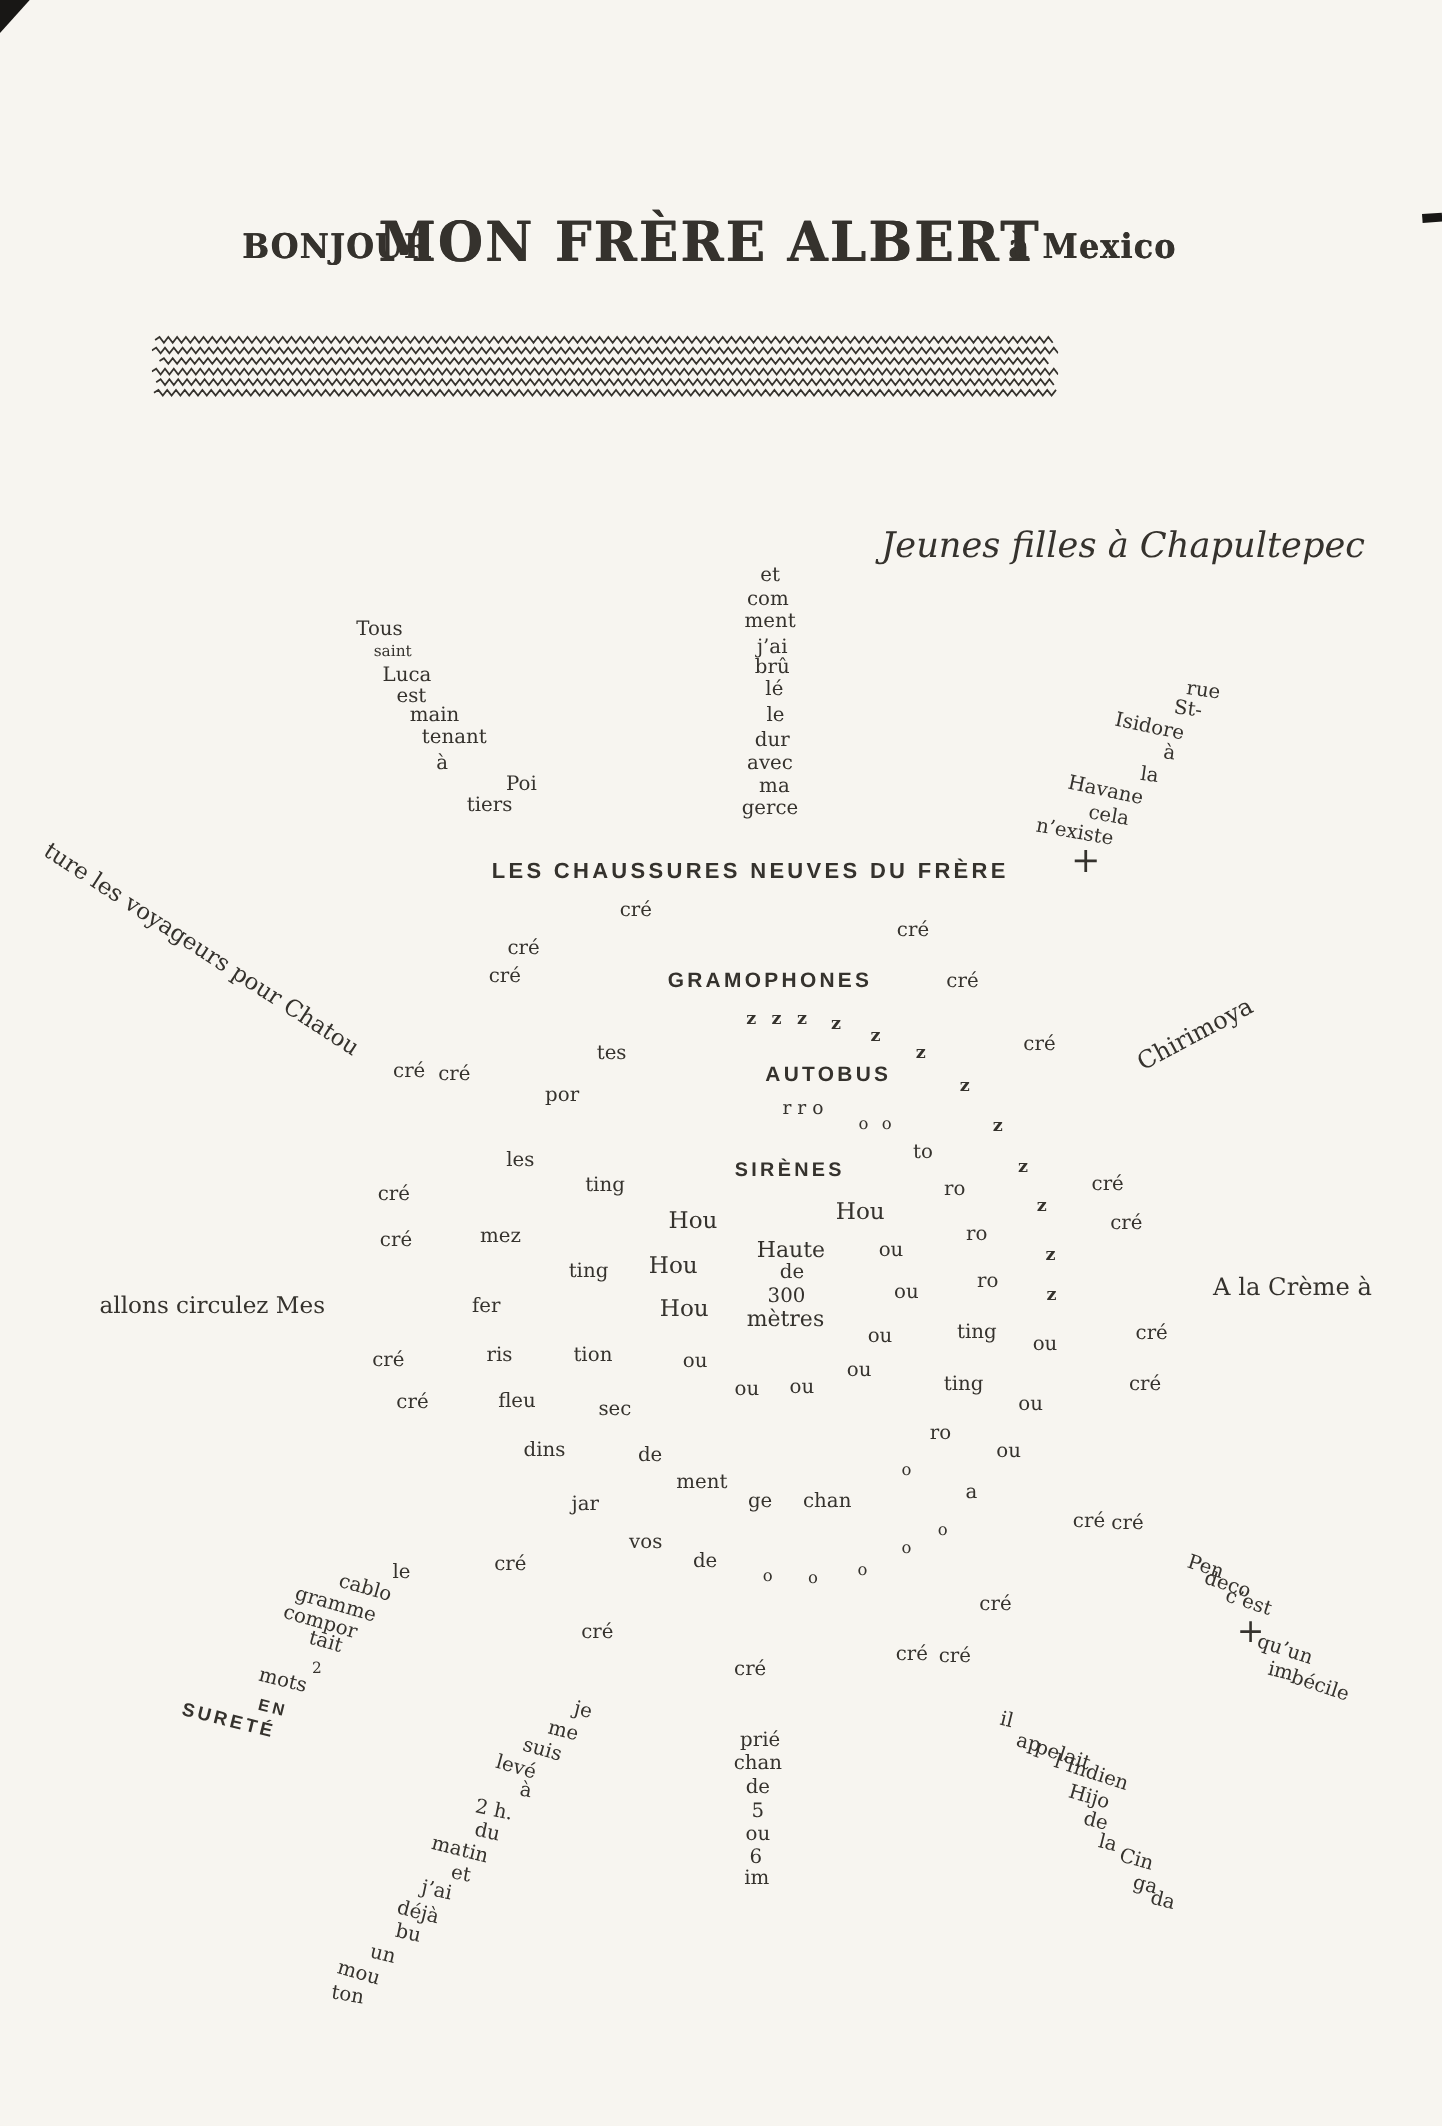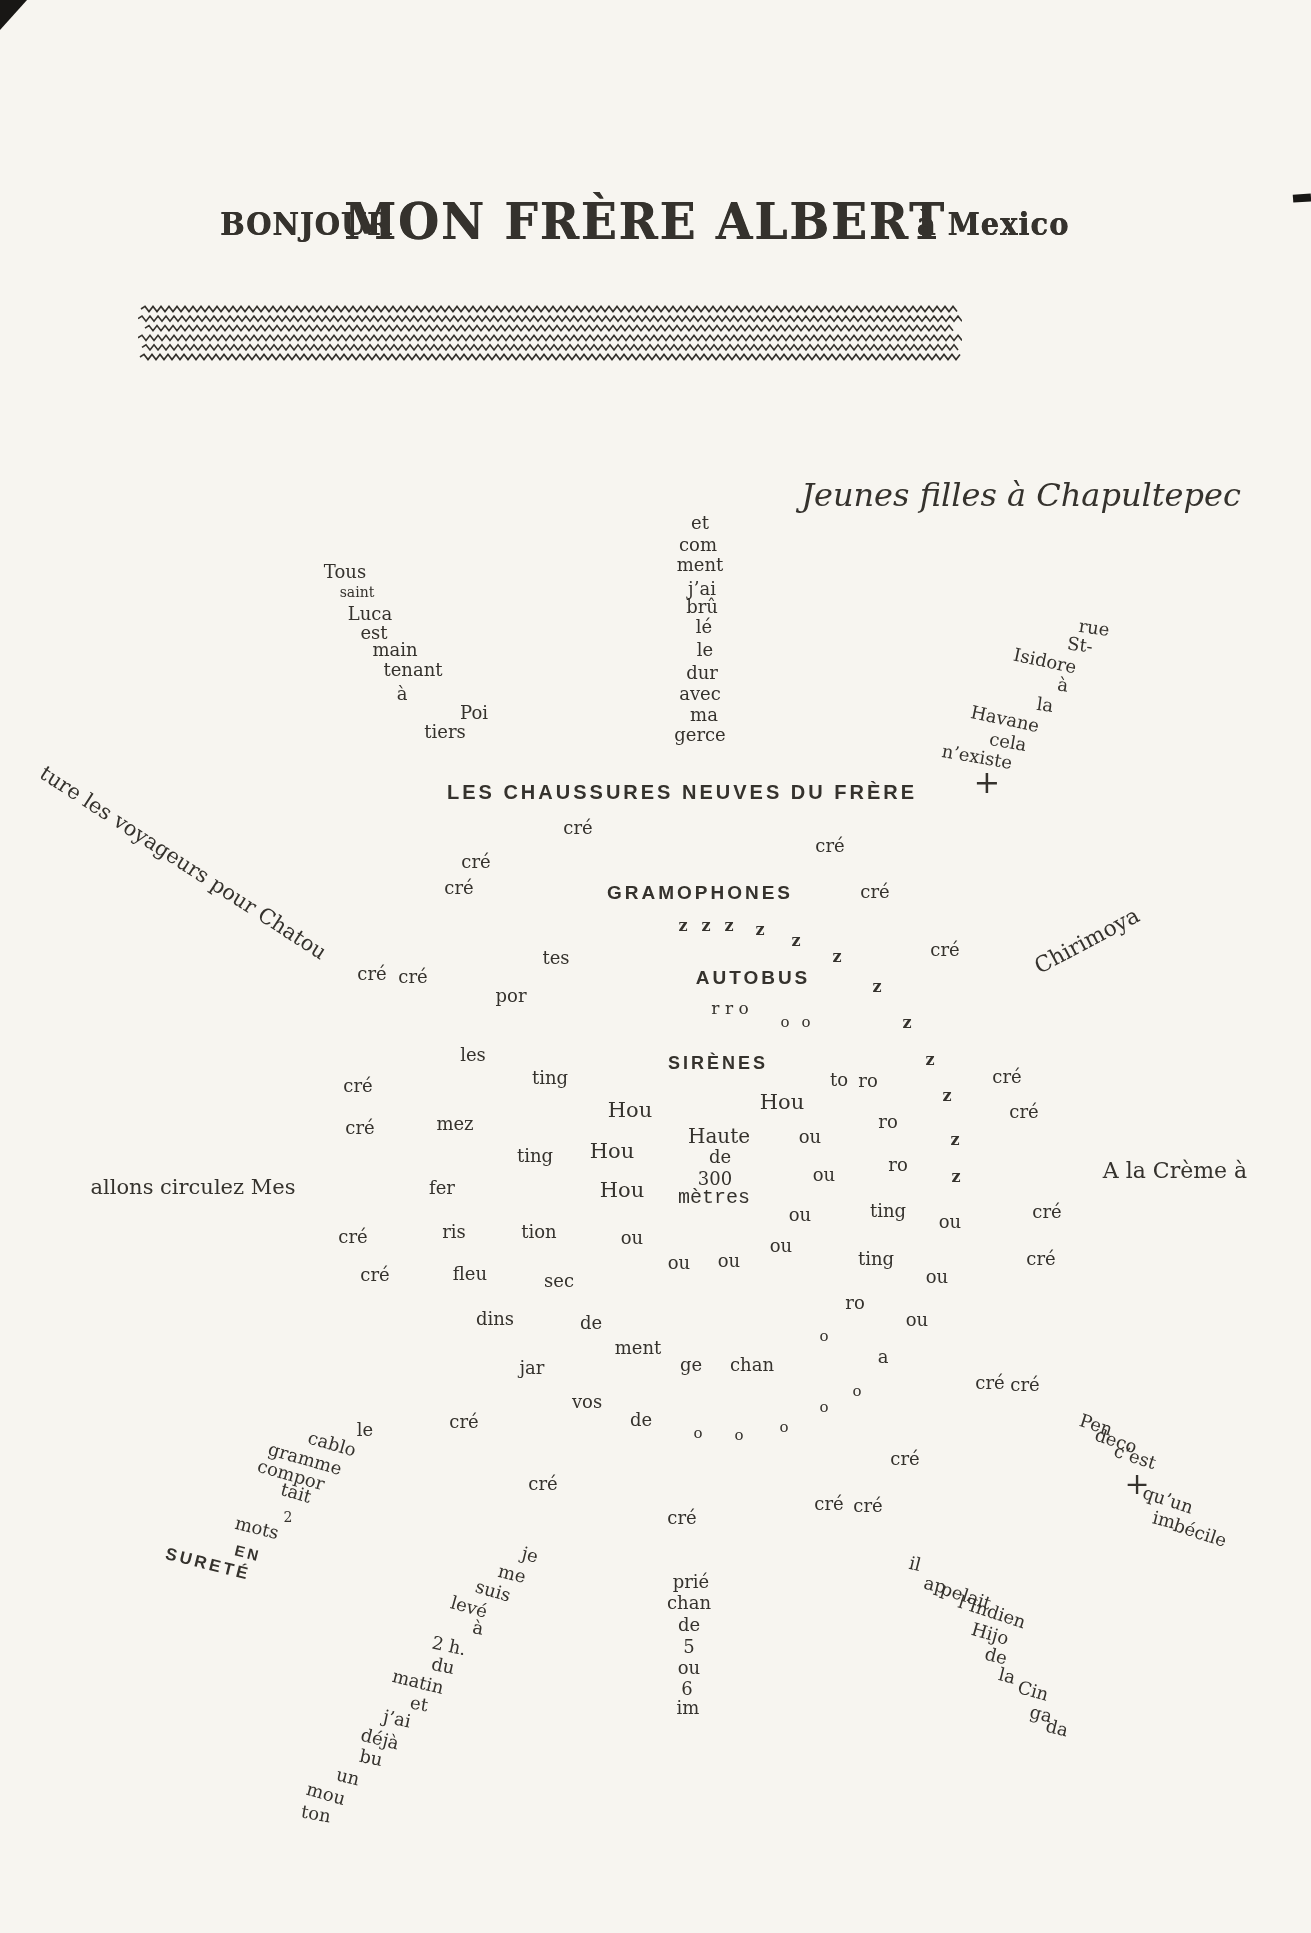--- a/index.html
+++ b/index.html
@@ -109,40 +109,40 @@
       <span class="w b" style="left: 930px; top: 1060px; font-size: 16px;">z</span>
       <span class="w b" style="left: 947px; top: 1096px; font-size: 16px;">z</span>
       <span class="w b" style="left: 955px; top: 1140px; font-size: 16px;">z</span>
       <span class="w b" style="left: 956px; top: 1177px; font-size: 16px;">z</span>
       <span class="w" style="left: 556px; top: 958px; font-size: 18px;">tes</span>
       <span class="w" style="left: 511px; top: 996px; font-size: 18px;">por</span>
       <span class="w" style="left: 730px; top: 1008px; font-size: 17px;">r r o</span>
       <span class="w" style="left: 785px; top: 1022px; font-size: 15px;">o</span>
       <span class="w" style="left: 806px; top: 1022px; font-size: 15px;">o</span>
       <span class="w" style="left: 473px; top: 1055px; font-size: 18px;">les</span>
-      <span class="w" style="left: 839px; top: 1048px; font-size: 18px; margin-top: 32px;">to</span>
+      <span class="w" style="left: 839px; top: 1048px; font-size: 18px;">to</span>
       <span class="w" style="left: 550px; top: 1078px; font-size: 18px;">ting</span>
       <span class="w" style="left: 358px; top: 1086px; font-size: 18px;">cré</span>
       <span class="w" style="left: 868px; top: 1081px; font-size: 18px;">ro</span>
       <span class="w" style="left: 1007px; top: 1077px; font-size: 18px;">cré</span>
       <span class="w" style="left: 630px; top: 1110px; font-size: 21px;">Hou</span>
       <span class="w" style="left: 782px; top: 1102px; font-size: 21px;">Hou</span>
       <span class="w" style="left: 1024px; top: 1112px; font-size: 18px;">cré</span>
       <span class="w" style="left: 455px; top: 1124px; font-size: 18px;">mez</span>
       <span class="w" style="left: 360px; top: 1128px; font-size: 18px;">cré</span>
       <span class="w" style="left: 719px; top: 1136px; font-size: 20px;">Haute</span>
       <span class="w" style="left: 720px; top: 1157px; font-size: 18px;">de</span>
       <span class="w" style="left: 810px; top: 1137px; font-size: 18px;">ou</span>
       <span class="w" style="left: 888px; top: 1122px; font-size: 18px;">ro</span>
       <span class="w" style="left: 535px; top: 1156px; font-size: 18px;">ting</span>
       <span class="w" style="left: 612px; top: 1151px; font-size: 21px;">Hou</span>
       <span class="w" style="left: 898px; top: 1165px; font-size: 18px;">ro</span>
       <span class="w" style="left: 824px; top: 1175px; font-size: 18px;">ou</span>
       <span class="w" style="left: 715px; top: 1179px; font-size: 18px;">300</span>
-      <span class="w" style="left: 714px; top: 1198px; font-size: 20px; font-family: Liberation Mono, monospace;">mètres</span>
+      <span class="w" style="left: 714px; top: 1198px; font-size: 20px;">mètres</span>
       <span class="w" style="left: 442px; top: 1188px; font-size: 18px;">fer</span>
       <span class="w" style="left: 622px; top: 1190px; font-size: 21px;">Hou</span>
       <span class="w" style="left: 800px; top: 1215px; font-size: 18px;">ou</span>
       <span class="w" style="left: 888px; top: 1211px; font-size: 18px;">ting</span>
       <span class="w" style="left: 1047px; top: 1212px; font-size: 18px;">cré</span>
       <span class="w" style="left: 950px; top: 1222px; font-size: 18px;">ou</span>
       <span class="w" style="left: 353px; top: 1237px; font-size: 18px;">cré</span>
       <span class="w" style="left: 454px; top: 1232px; font-size: 18px;">ris</span>
       <span class="w" style="left: 539px; top: 1232px; font-size: 18px;">tion</span>
       <span class="w" style="left: 632px; top: 1238px; font-size: 18px;">ou</span>

